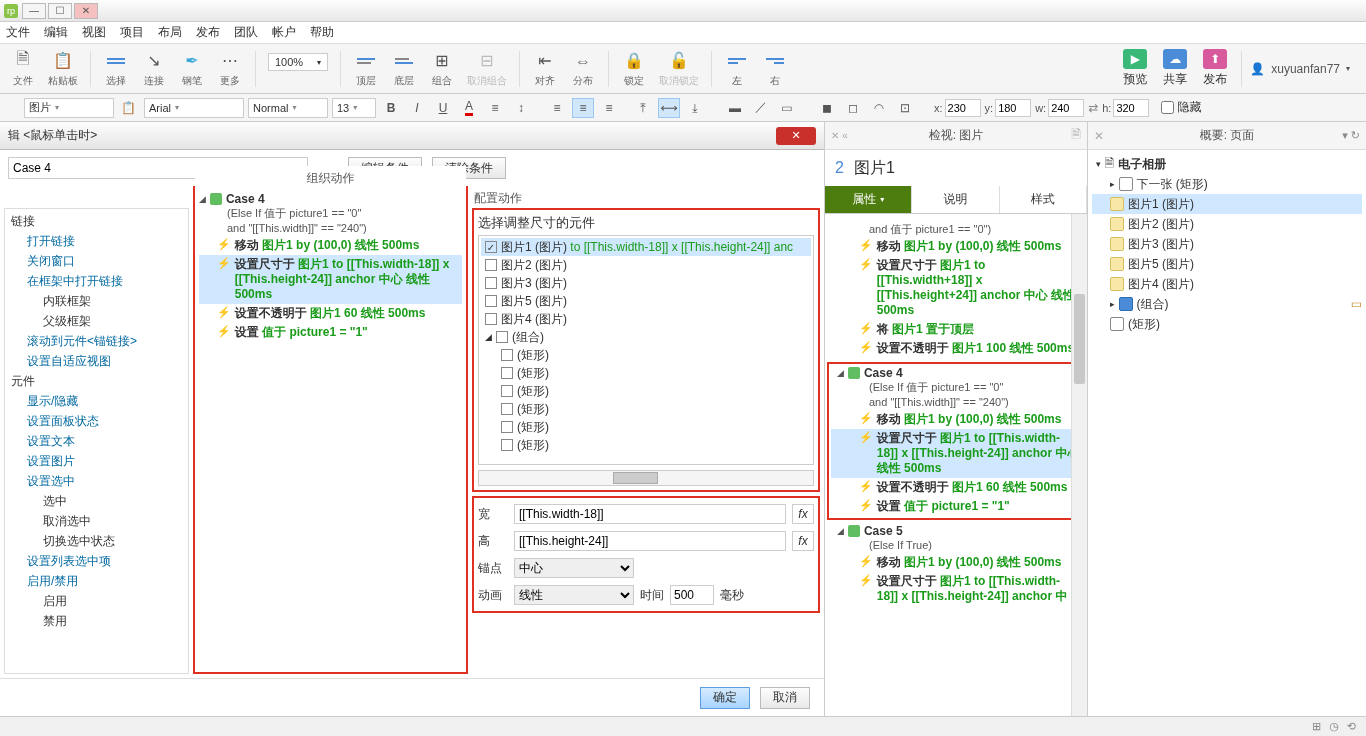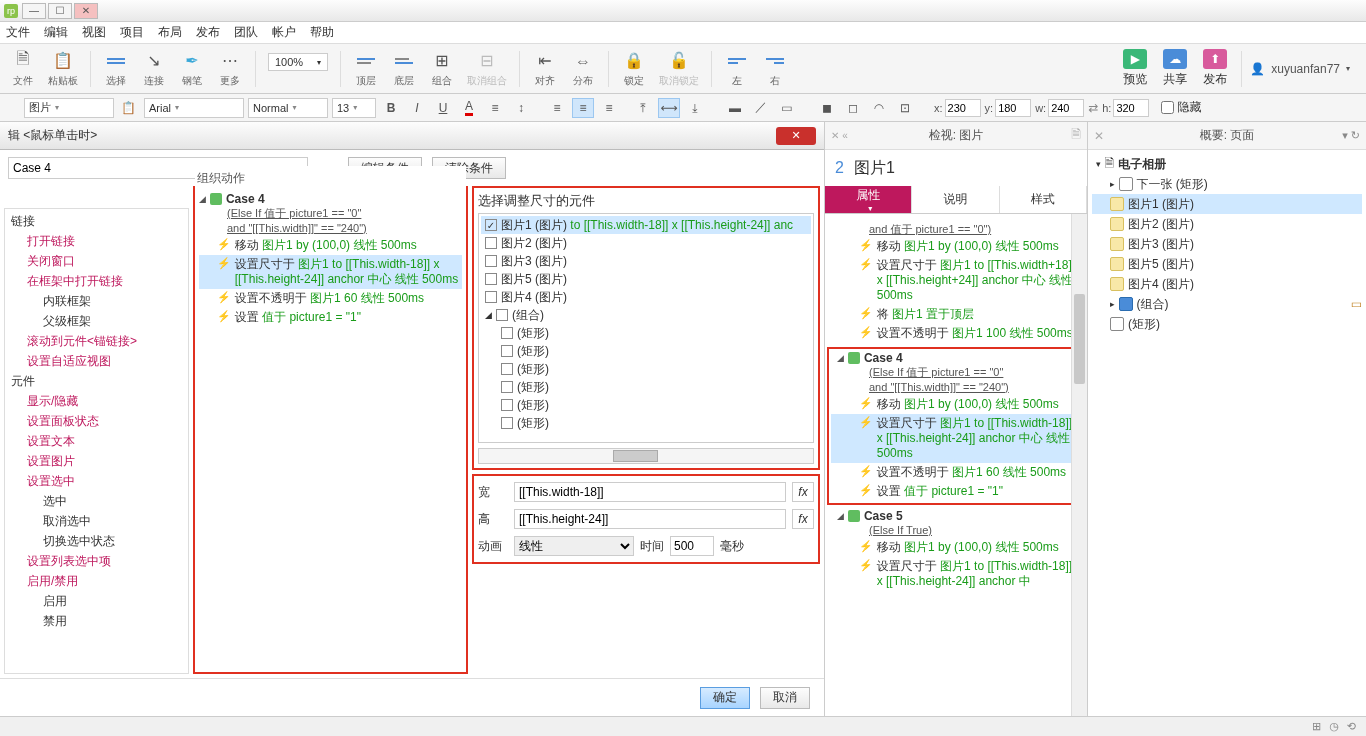--- a/index.html
+++ b/index.html
@@ -45,29 +45,29 @@
 .btn{height:22px;border:1px solid #bbb;background:linear-gradient(#fdfdfd,#e8e8e8);padding:0 12px;font-size:12px;display:flex;align-items:center;cursor:default;}
 .dlgcols{flex:1;display:flex;padding:0 4px 4px 4px;gap:4px;position:relative;}
 .col{display:flex;flex-direction:column;}
 .col .colhead{height:22px;font-size:12px;color:#555;padding:4px 2px;}
 .col1{width:185px;}
 .col2{width:275px;border:2px solid #e03020;}
 .col3{flex:1;}
 .leftlist{border:1px solid #ddd;flex:1;overflow:auto;padding:2px 0;}
 .leftlist .li{height:20px;display:flex;align-items:center;padding:0 6px;font-size:12px;color:#333;}
 .leftlist .li.hdr{font-weight:normal;color:#333;}
-.leftlist .li.ind{padding-left:22px;color:#be185d;}
+.leftlist .li.ind{padding-left:22px;color:#0369a1;}
 .orglist{border:0;flex:1;padding:4px;}
 .casehdr{display:flex;align-items:center;gap:4px;font-size:12px;}
 .casehdr .tri{font-size:9px;color:#555;}
 .casehdr .ci{width:12px;height:12px;background:#60bd60;border-radius:2px;}
-.caseline{font-size:11px;color:#555;padding-left:28px;line-height:15px;text-decoration:underline;}
+.caseline{font-size:11px;color:#555;padding-left:28px;line-height:15px;}
 .actline{display:flex;align-items:flex-start;gap:4px;padding:2px 0 2px 18px;font-size:12px;}
 .actline .bolt{color:#888;font-size:11px;}
-.actline .txt{line-height:15px;}
+.actline .txt{line-height:15px;font-weight:bold;}
 .actline .green{color:#1a9c1a;}
 .actline.sel{background:#cfe8ff;}
 .cfgarea{flex:1;display:flex;flex-direction:column;gap:4px;}
 .cfgbox{border:2px solid #e03020;padding:4px;display:flex;flex-direction:column;gap:3px;}
 .cfgtitle{font-size:13px;color:#333;}
 .searchrow{display:flex;align-items:center;gap:6px;}
 .searchrow input{flex:1;height:20px;border:1px solid #ccc;padding:0 4px;font-size:11px;color:#888;}
 .searchrow label{font-size:11px;color:#333;display:flex;align-items:center;gap:3px;}
 .treelist{border:1px solid #ccc;height:230px;overflow:auto;padding:2px;}
 .treeitem{display:flex;align-items:center;gap:4px;height:18px;font-size:12px;padding-left:4px;}
@@ -86,21 +86,21 @@
 .dlgfooter{height:38px;border-top:1px solid #ddd;display:flex;align-items:center;justify-content:flex-end;gap:10px;padding:0 14px;}
 .dlgfooter .btn.primary{border:1px solid #5a9de0;background:linear-gradient(#d6ebff,#a8d4ff);}
 .inspector{width:263px;background:#fff;border-right:1px solid #ccc;display:flex;flex-direction:column;}
 .insphead{height:28px;background:#f5f5f5;border-bottom:1px solid #ddd;display:flex;align-items:center;justify-content:center;font-size:12px;color:#555;position:relative;}
 .insphead .xx{position:absolute;left:6px;color:#aaa;font-size:10px;}
 .insphead .doc{position:absolute;right:6px;color:#aaa;}
 .objrow{height:36px;display:flex;align-items:center;padding:0 10px;gap:10px;font-size:16px;color:#333;}
 .objrow .num{color:#4a8cd8;}
 .tabs{height:28px;display:flex;border-bottom:1px solid #ccc;}
 .tab{flex:1;display:flex;align-items:center;justify-content:center;font-size:12px;border-right:1px solid #ddd;}
-.tab.active{background:#be185d;color:#fff;flex-direction:column;}
+.tab.active{background:#4d7c0f;color:#fff;}
 .inspbody{flex:1;overflow:auto;padding:4px 2px;position:relative;}
 .inspcase{border:2px solid transparent;padding:2px;}
 .inspcase.hl{border:2px solid #e03020;}
 .vscroll{position:absolute;right:0;top:0;bottom:0;width:16px;background:#f0f0f0;border-left:1px solid #ddd;}
 .vscroll .vthumb{position:absolute;left:2px;right:2px;top:80px;height:90px;background:#c8c8c8;border-radius:2px;}
 .outline{flex:1;background:#fff;display:flex;flex-direction:column;}
 .outhead{height:28px;background:#f5f5f5;border-bottom:1px solid #ddd;display:flex;align-items:center;justify-content:center;font-size:12px;color:#555;position:relative;}
 .outhead .funnel{position:absolute;right:6px;color:#888;font-size:11px;}
 .outbody{flex:1;padding:4px;overflow:auto;}
 .outitem{display:flex;align-items:center;gap:4px;height:20px;font-size:12px;padding-left:4px;}
@@ -362,21 +362,21 @@
           <div class="li" style="padding-left:38px;">取消选中</div>
           <div class="li" style="padding-left:38px;">切换选中状态</div>
           <div class="li ind">设置列表选中项</div>
           <div class="li ind">启用/禁用</div>
           <div class="li" style="padding-left:38px;">启用</div>
           <div class="li" style="padding-left:38px;">禁用</div>
         </div>
       </div>
 
       <div class="col col2">
-        <div class="colhead" style="margin-top:-22px;background:#fff;">组织动作</div>
+        <div class="colhead" style="margin-top:-22px;background:#fff;text-align:center;">组织动作</div>
         <div class="orglist">
           <div class="casehdr">
               <span class="tri">◢</span>
               <span class="ci"></span>
               <b>Case 4</b>
             </div>
           <div class="caseline">(Else If 值于 picture1 == "0"</div>
           <div class="caseline">and "[[This.width]]" == "240")</div>
           <div class="actline">
               <span class="bolt">⚡</span>
@@ -391,20 +391,21 @@
               <span class="txt"><span>设置不透明于 </span><span class="green">图片1 60 线性 500ms</span></span>
             </div>
           <div class="actline">
               <span class="bolt">⚡</span>
               <span class="txt"><span>设置 </span><span class="green">值于 picture1 = "1"</span></span>
             </div>
         </div>
       </div>
 
       <div class="col col3">
+        <div class="colhead">配置动作</div>
         <div class="cfgarea">
           <div class="cfgbox">
             <div class="cfgtitle">选择调整尺寸的元件</div>
             <div class="treelist">
               <div class="treeitem sel">
                   <span class="cb">✓</span>
                   <span><span>图片1 (图片) </span><span class="green">to [[This.width-18]] x [[This.height-24]] anc</span></span>
                 </div>
               <div class="treeitem">
                   <span class="cb"></span>
@@ -461,20 +462,24 @@
                 <label>宽</label>
                 <input class="txt" value="[[This.width-18]]" style="">
                 <div class="fx">fx</div>
               </div>
             <div class="formrow">
                 <label>高</label>
                 <input class="txt" value="[[This.height-24]]" style="">
                 <div class="fx">fx</div>
               </div>
             <div class="formrow">
+                <label>锚点</label>
+                <select><option>中心</option></select>
+              </div>
+            <div class="formrow">
                 <label>动画</label>
                 <select><option>线性</option></select>
               <label style="width:auto;">时间</label>
                 <input class="num" value="500" style="">
                 <span>毫秒</span>
               </div>
           </div>
         </div>
       </div>
     </div>

